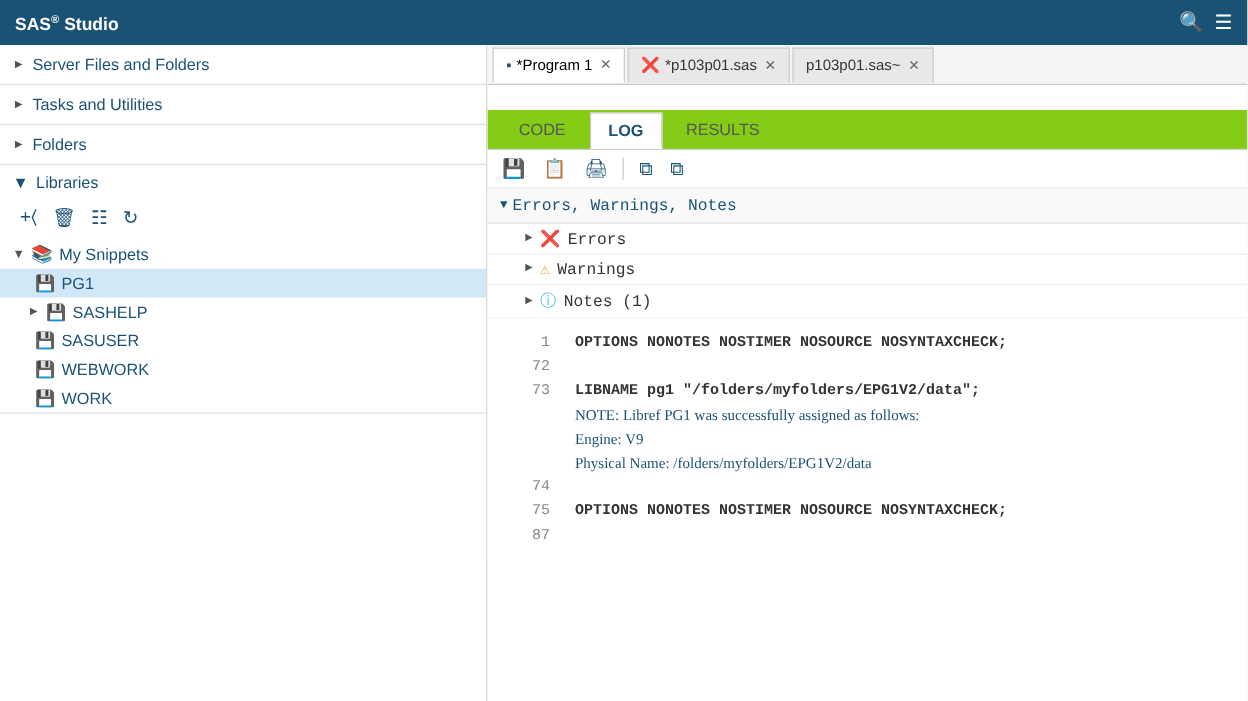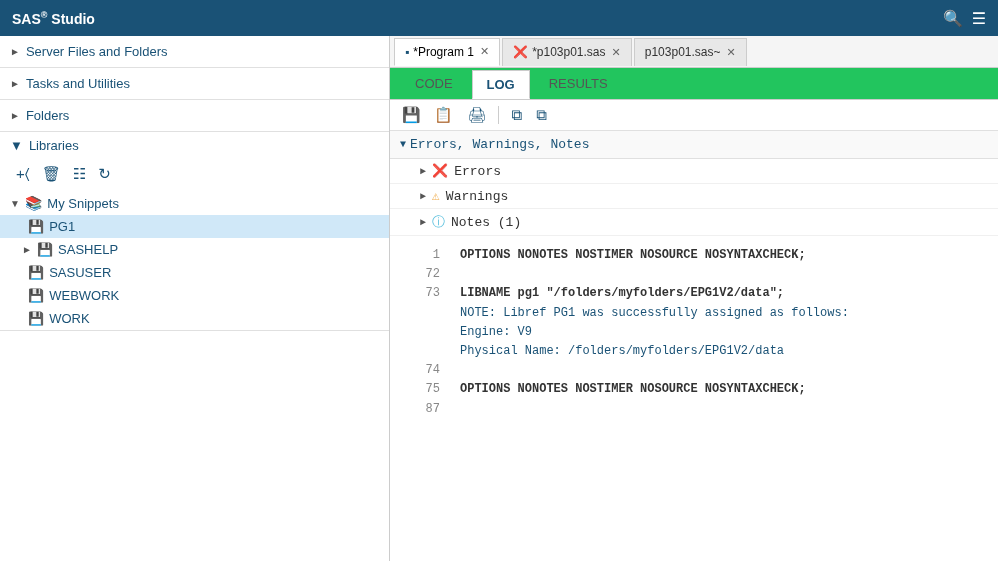--- a/index.html
+++ b/index.html
@@ -121,23 +121,24 @@
       cursor: pointer;
       margin-left: 2px;
     }
 
     
     .sub-tab-bar {
       display: flex;
       align-items: center;
       border-bottom: 1px solid #ccc;
       padding: 0 10px;
-      background: #22c55e;
+      background: #84cc16;
       height: 32px;
       gap: 4px;
+      margin-top: 20px;
     }
     .sub-tab {
       padding: 6px 14px;
       cursor: pointer;
       font-size: 13px;
       color: #555;
       border: 1px solid transparent;
     }
     .sub-tab.active {
       color: #1a5276;
@@ -211,21 +212,21 @@
       gap: 20px;
       line-height: 1.6;
     }
     .line-num {
       color: #888;
       min-width: 30px;
       text-align: right;
       user-select: none;
     }
     .line-code { color: #333; font-weight: bold; }
-    .line-note { color: #1a5276; }
+    .line-note { color: #1a5276; font-family: Liberation Serif, serif; }
   </style>
 </head>
 <body>
 
 <div class="title-bar">
   <div class="title-bar-title">
     SAS<sup>®</sup> Studio
   </div>
   <div class="title-bar-icons">
     <span title="Search">🔍</span>

